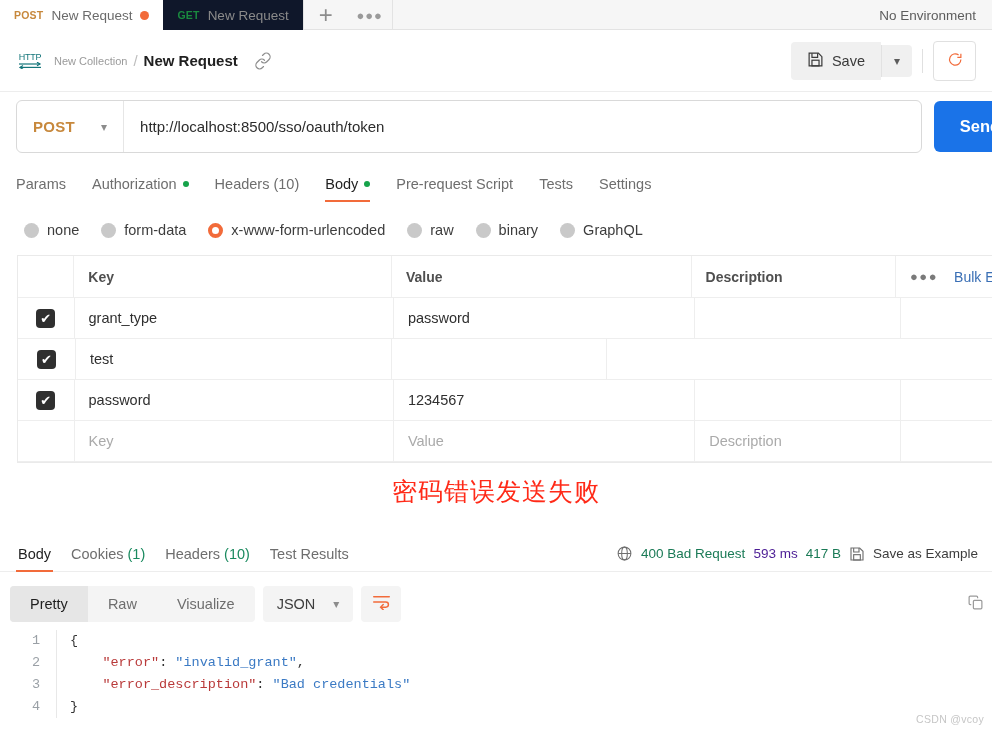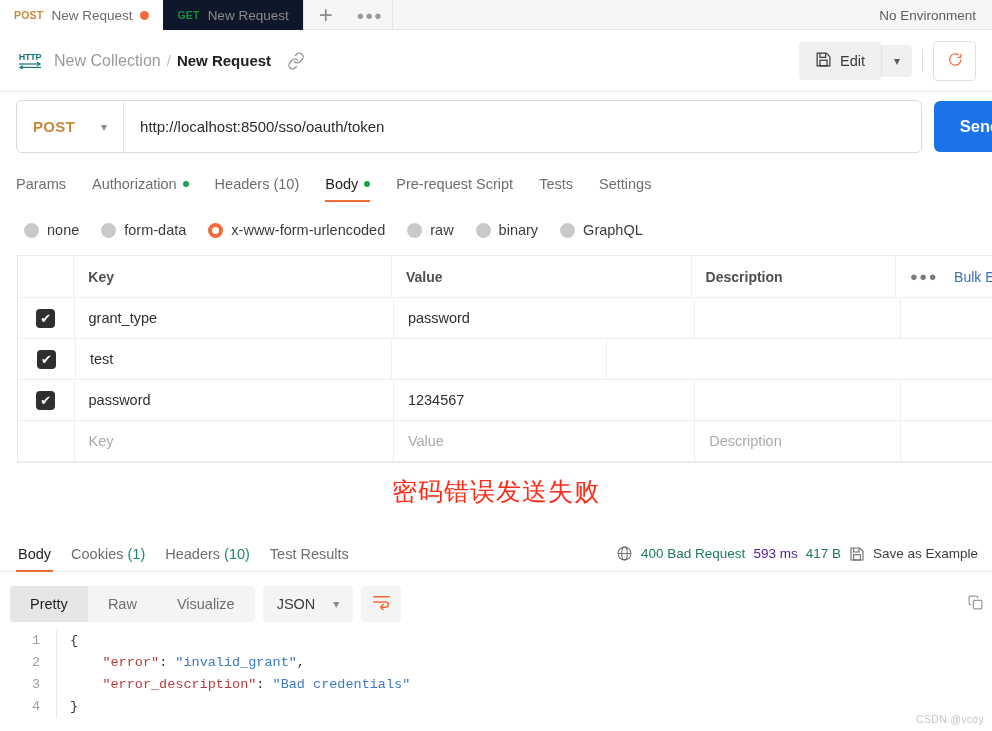--- a/index.html
+++ b/index.html
@@ -55,22 +55,22 @@
     position: absolute; top: 30px; left: 0; width: 992px; height: 62px;
     display: flex; align-items: center; padding: 0 16px;
     border-bottom: 1px solid #ededed;
     background: #fff;
   }
   .http-icon {
     width: 28px; height: 26px; display: flex; flex-direction: column;
     align-items: center; justify-content: center; margin-right: 10px;
     color: #14757a;
   }
-  .http-icon .lbl { font-size: 9px; font-weight: bold; letter-spacing: -.3px; line-height: 10px;}
-  .crumb { font-size: 16px; color: #9a9a9a; }
+  .http-icon .lbl { font-size: 9px; font-weight: normal; letter-spacing: -.3px; line-height: 10px;}
+  .crumb { font-size: 11px; color: #9a9a9a; }
   .crumb-sep { font-size: 15px; color: #bdbdbd; margin: 0 6px; }
   .crumb-current { font-size: 15px; font-weight: bold; color: #202020; }
   .link-icon { margin-left: 16px; color: #8d8d8d; display:flex; align-items:center;}
   .crumb-actions { margin-left: auto; display: flex; align-items: center; gap: 0; }
   .save-btn {
     display: flex; align-items: center; gap: 8px;
     background: #f0f0f0; border: none; border-radius: 4px 0 0 4px;
     padding: 9px 16px; font-size: 14.5px; color: #3a3a3a; cursor: pointer;
     font-family: inherit;
   }
@@ -284,21 +284,21 @@
     </span>
     <div class="crumb-actions">
       <button class="save-btn">
         <span>
           <svg width="17" height="17" viewBox="0 0 24 24" fill="none" stroke="#3a3a3a" stroke-width="1.7">
             <path d="M3 3h13l5 5v13H3z"></path>
               <path d="M7 3v6h8V3"></path>
               <rect x="7" y="13" width="10" height="8"></rect>
           </svg>
         </span>
-        <span>Edit</span>
+        <span>Save</span>
       </button>
       <button class="save-caret">
         <span>▾</span>
       </button>
       <span class="vdiv"></span>
       <button class="ghost-btn">
         <span>
           <svg width="17" height="17" viewBox="0 0 24 24" fill="none" stroke="#f26b3a" stroke-width="1.7">
             <path d="M21 12a8 8 0 1 1-3.2-6.4"></path>
               <path d="M21 4v5h-5"></path>

